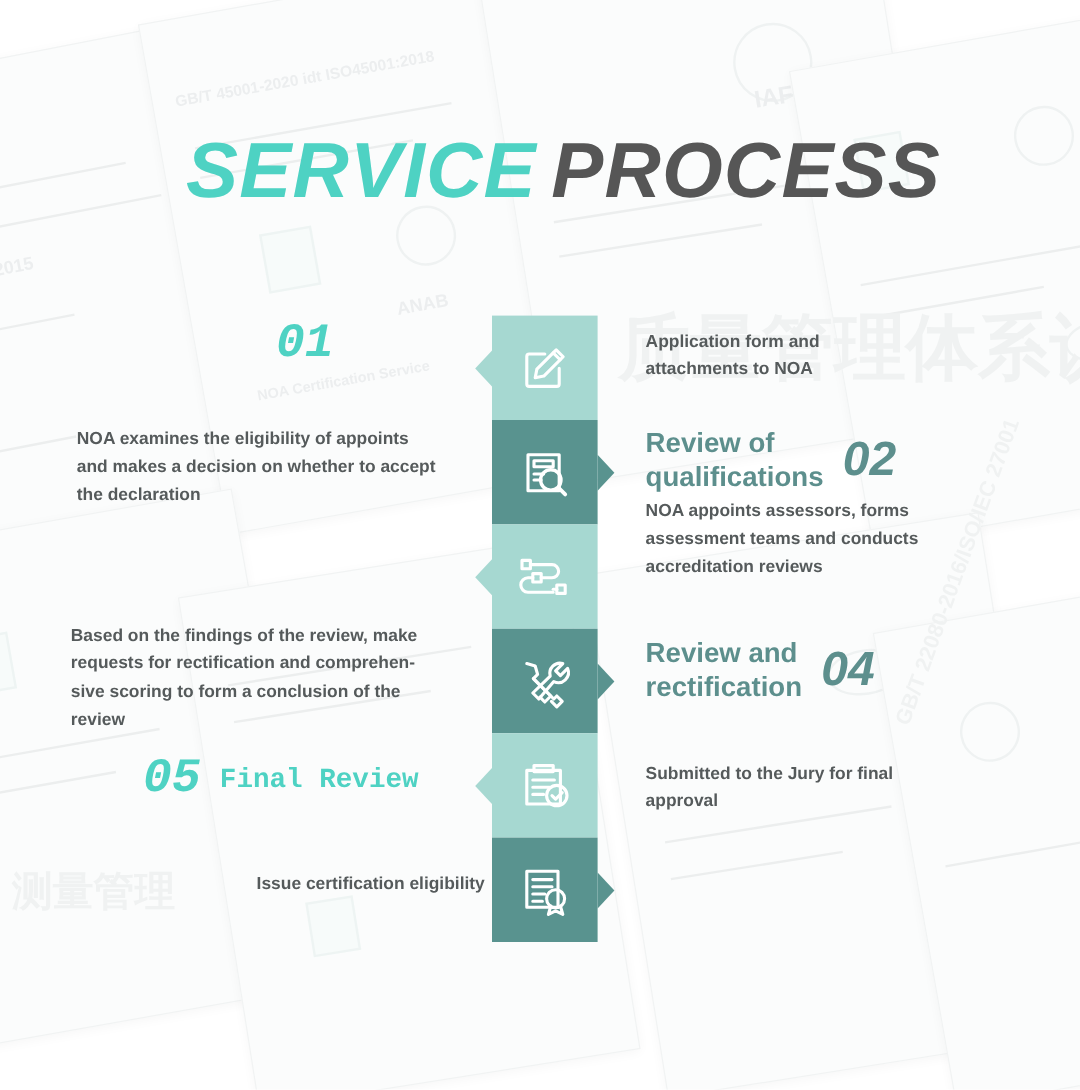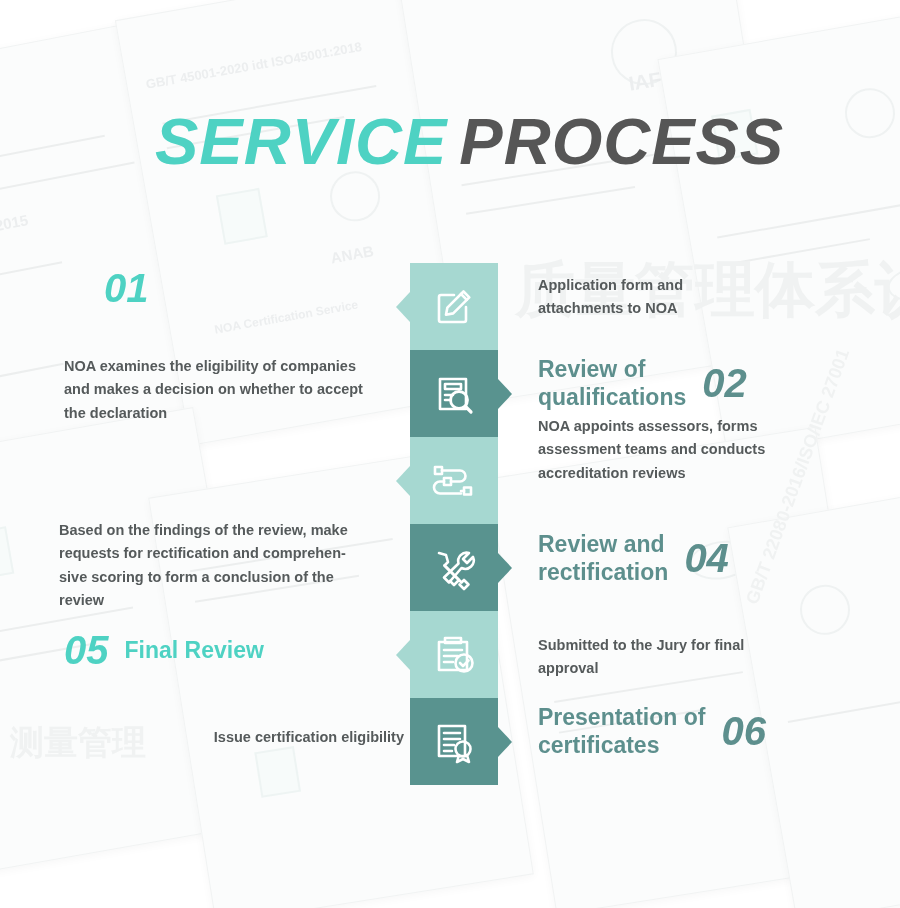--- a/index.html
+++ b/index.html
@@ -136,21 +136,21 @@
   }
   .side-left  { text-align: right; right: 496px; }
   .side-right { text-align: left;  left: 538px; }
 
   .headline {
     display: flex;
     align-items: center;
     gap: 16px;
     white-space: nowrap;
   }
-  .headline.rightal { justify-content: flex-start; }
+  .headline.rightal { justify-content: center; font-family: Liberation Mono, monospace; }
 
   .num {
     font-size: 40px;
     font-style: italic;
     font-weight: bold;
     line-height: 1;
   }
   .heading {
     font-size: 23px;
     font-weight: bold;
@@ -325,21 +325,21 @@
     <div class="headline rightal">
       <span class="num">01</span>
     </div>
   </div>
   <div class="row side-right" style="top:274px; width:300px;">
     <div class="desc">Application form and
 attachments to NOA</div>
   </div>
 
   <div class="row side-left" style="top:355px; width:340px;">
-    <div class="desc" style="text-align:left;">NOA examines the eligibility of companies
+    <div class="desc" style="text-align:left;">NOA examines the eligibility of appoints
 and makes a decision on whether to accept
 the declaration</div>
   </div>
   <div class="row side-right accent-muted" style="top:355px; width:320px;">
     <div class="headline">
       <span class="heading">Review of
 qualifications</span>
       <span class="num">02</span>
     </div>
   </div>
@@ -371,21 +371,14 @@
     </div>
   </div>
   <div class="row side-right" style="top:634px; width:300px;">
     <div class="desc">Submitted to the Jury for final
 approval</div>
   </div>
 
   <div class="row side-left" style="top:726px; width:340px;">
     <div class="desc">Issue certification eligibility</div>
   </div>
-  <div class="row side-right accent-muted" style="top:703px; width:320px;">
-    <div class="headline">
-      <span class="heading">Presentation of
-certificates</span>
-      <span class="num">06</span>
-    </div>
-  </div>
 
 </div>
 
 </body></html>

